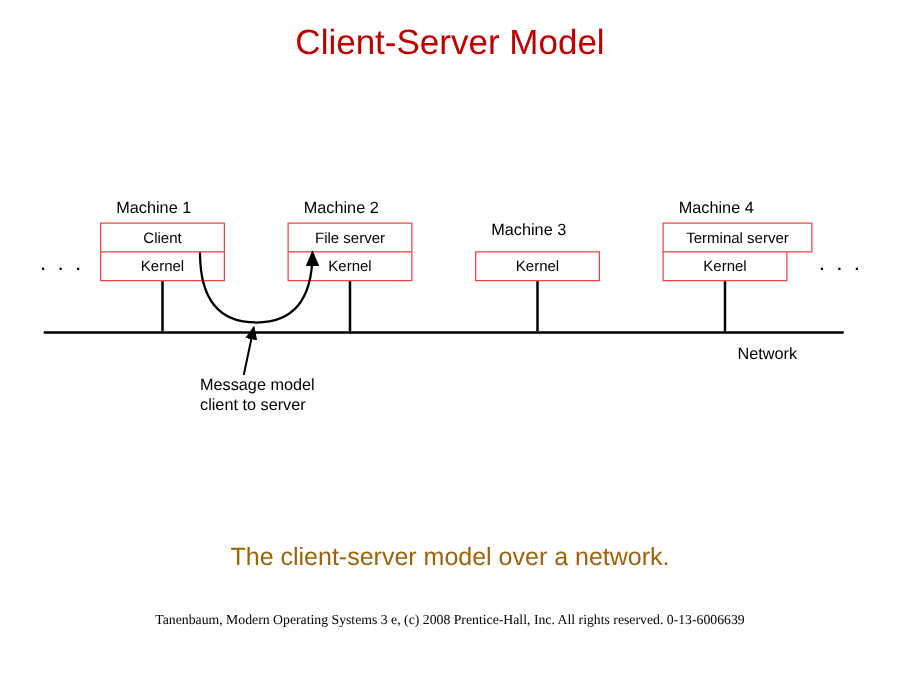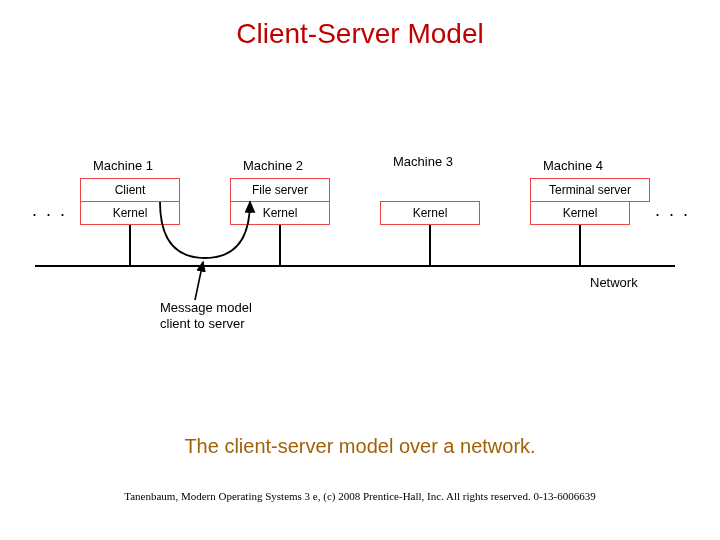--- a/index.html
+++ b/index.html
@@ -111,21 +111,21 @@
   </div>
 
   <div class="machine-label" style="left:243px; top:158px;">Machine 2</div>
   <div class="box" style="left:230px; top:178px; width:100px; height:24px;">
     <span>File server</span>
   </div>
   <div class="box" style="left:230px; top:201px; width:100px; height:24px;">
     <span>Kernel</span>
   </div>
 
-  <div class="machine-label" style="left:393px; top:154px;">Machine 3</div>
+  <div class="machine-label" style="left:393px; top:176px;">Machine 3</div>
   <div class="box" style="left:380px; top:201px; width:100px; height:24px;">
     <span>Kernel</span>
   </div>
 
   <div class="machine-label" style="left:543px; top:158px;">Machine 4</div>
   <div class="box" style="left:530px; top:178px; width:120px; height:24px;">
     <span>Terminal server</span>
   </div>
   <div class="box" style="left:530px; top:201px; width:100px; height:24px;">
     <span>Kernel</span>

